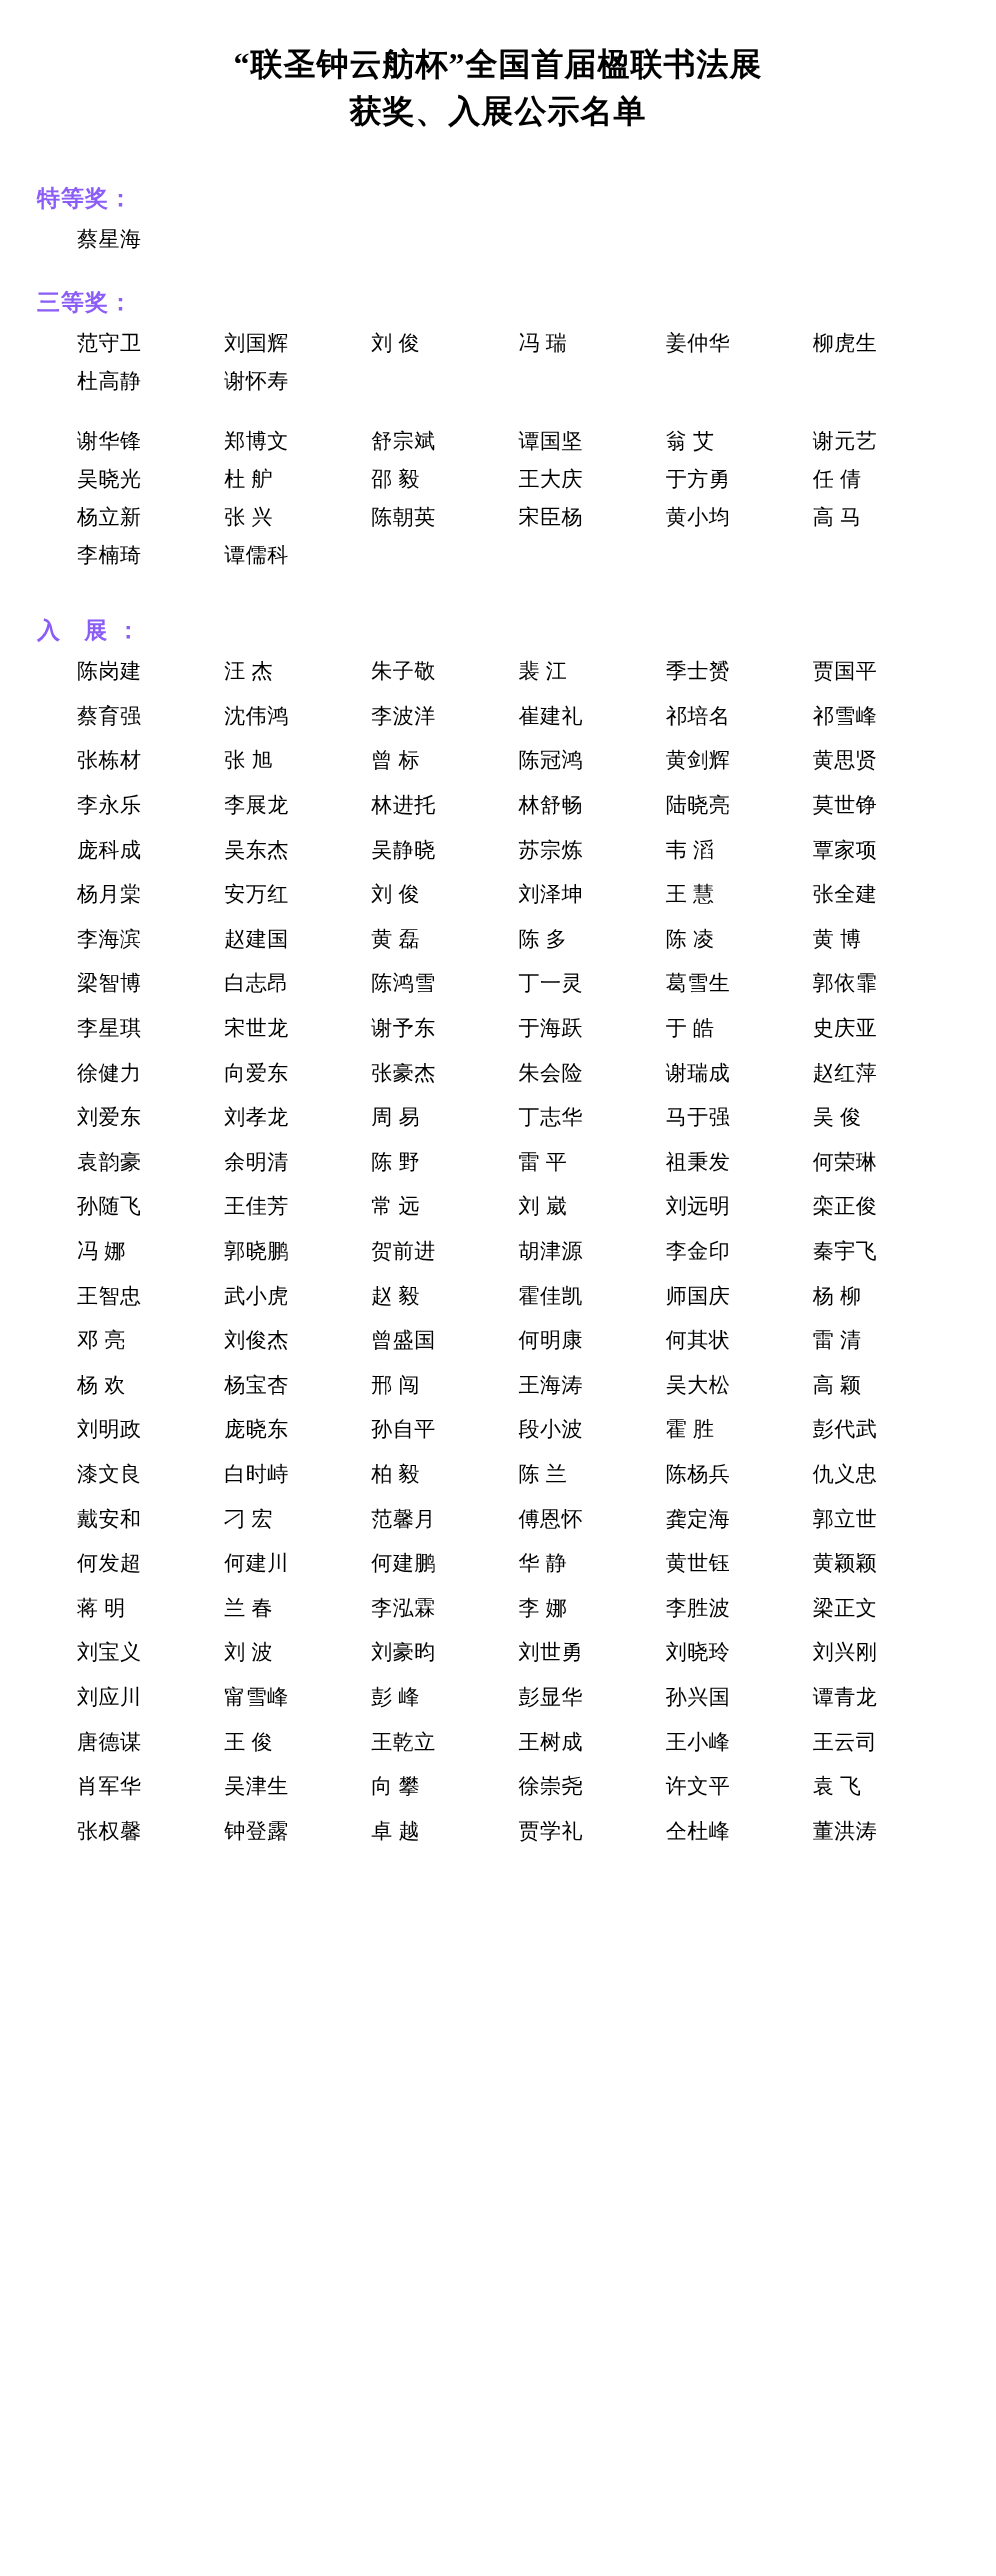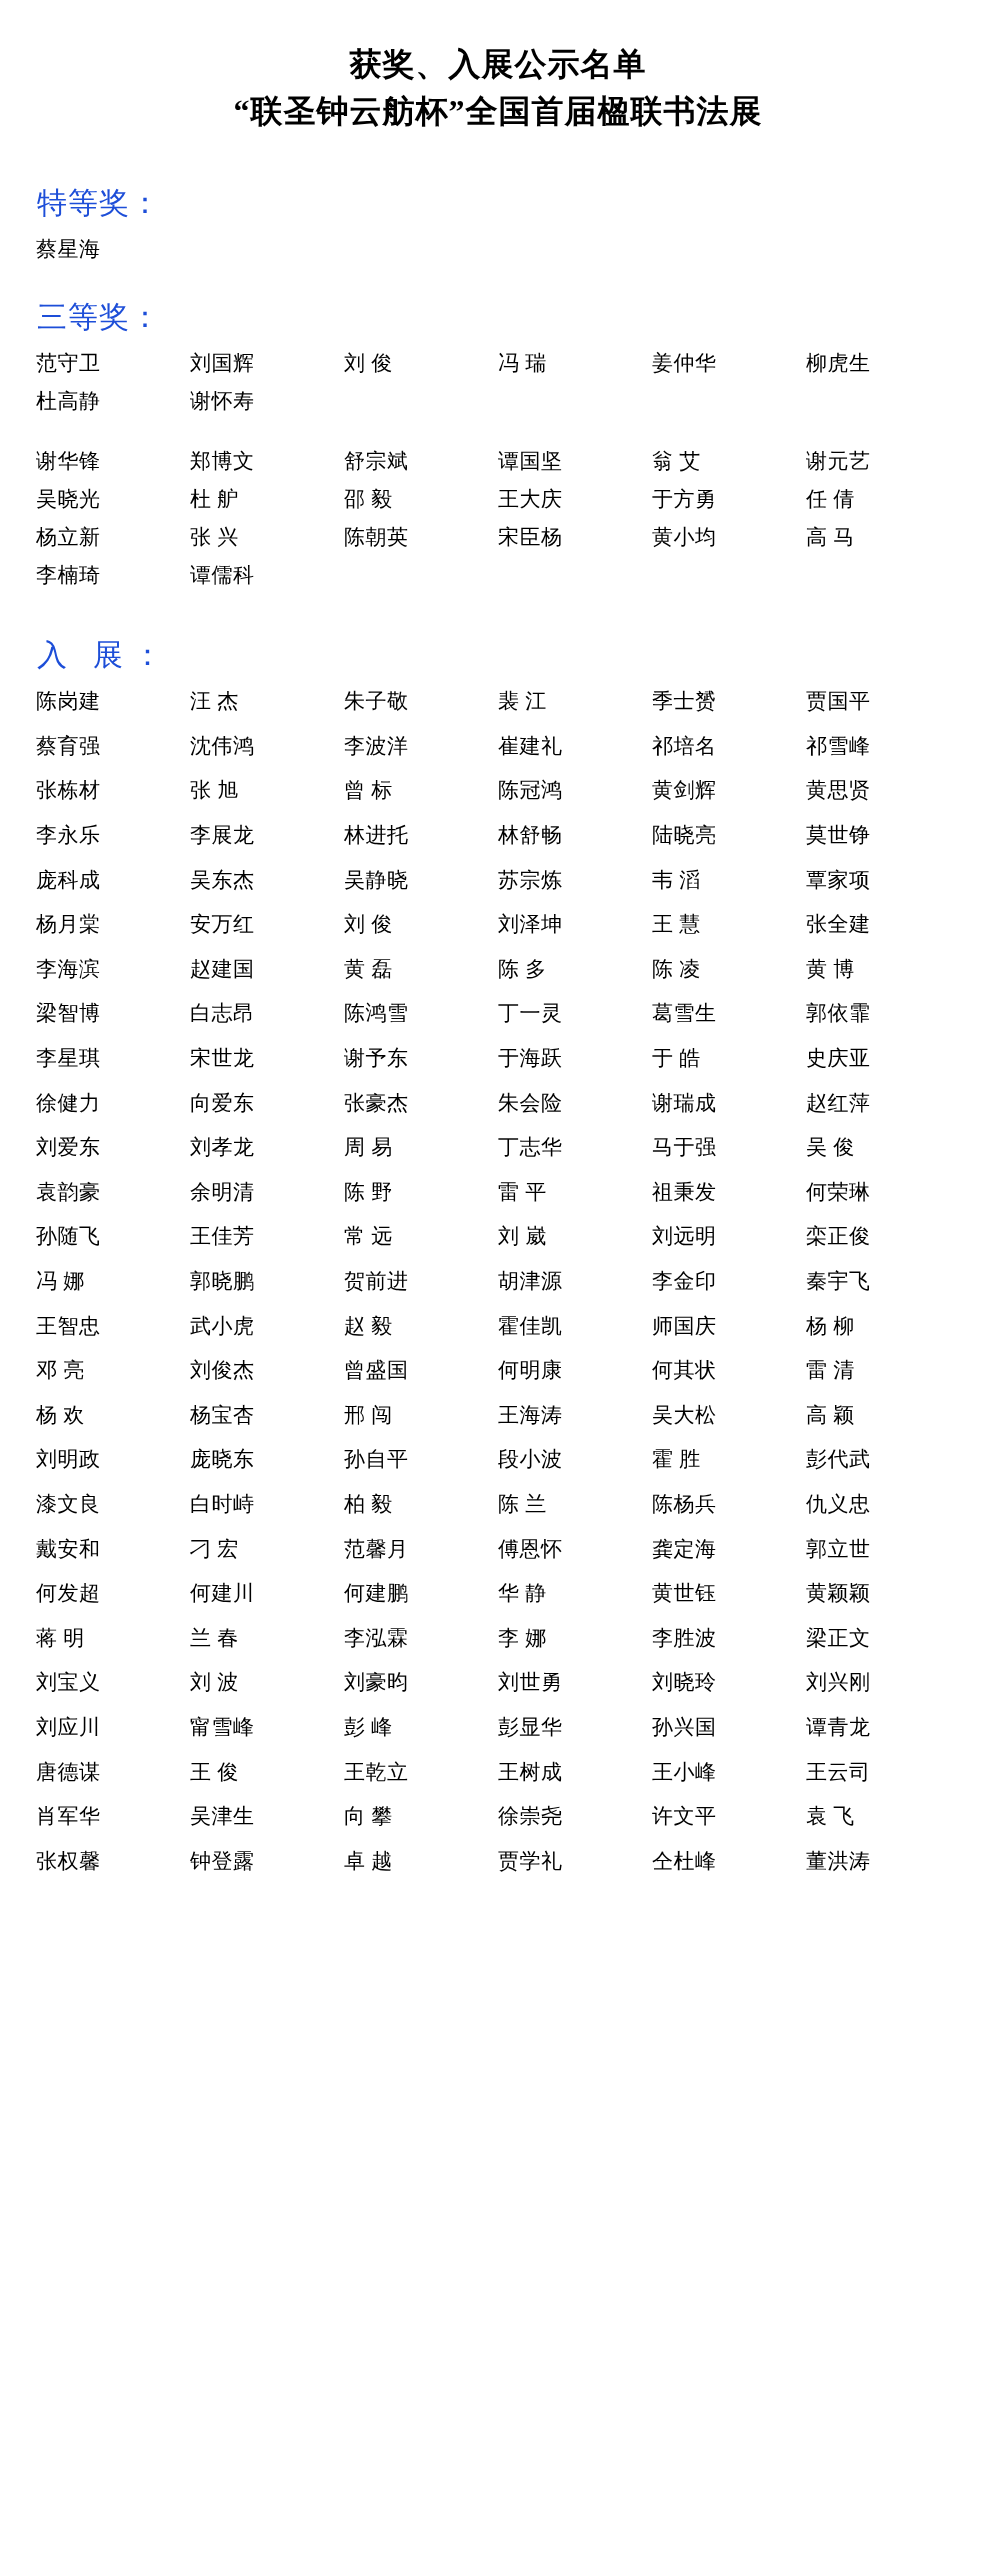--- a/index.html
+++ b/index.html
@@ -33,31 +33,32 @@
   .doc-title .line {
     display: block;
   }
   .section {
     margin-top: 34px;
   }
   .section.first {
     margin-top: 49px;
   }
   .section-heading {
-    font-size: 30px;
-    font-weight: normal;
+    font-size: 23px;
+    font-weight: bold;
     letter-spacing: 1px;
     margin: 0 0 13.4px 1px;
-    color: #1d4ed8;
+    color: #8b5cf6;
   }
   .name-grid {
     display: grid;
     grid-template-columns: repeat(6, 1fr);
     row-gap: 12.4px;
     column-gap: 0px;
+    margin-left: 41px;
   }
   .name-cell {
     font-size: 21px;
     line-height: 1.22;
     letter-spacing: 0.5px;
     white-space: nowrap;
     color: #000000;
   }
   .section-exhibit .name-grid {
     row-gap: 19px;
@@ -66,22 +67,22 @@
     letter-spacing: 9.3px;
     margin-top: 46px;
   }
 </style>
 </head>
 <body>
 
 <div class="page">
 
   <h1 class="doc-title">
+    <span class="line">“联圣钟云舫杯”全国首届楹联书法展</span>
     <span class="line">获奖、入展公示名单</span>
-    <span class="line">“联圣钟云舫杯”全国首届楹联书法展</span>
   </h1>
 
   <div class="section first">
     <div class="section-heading">特等奖：</div>
     <div class="name-grid">
       <div class="name-cell">蔡星海</div>
     </div>
   </div>
 
 

